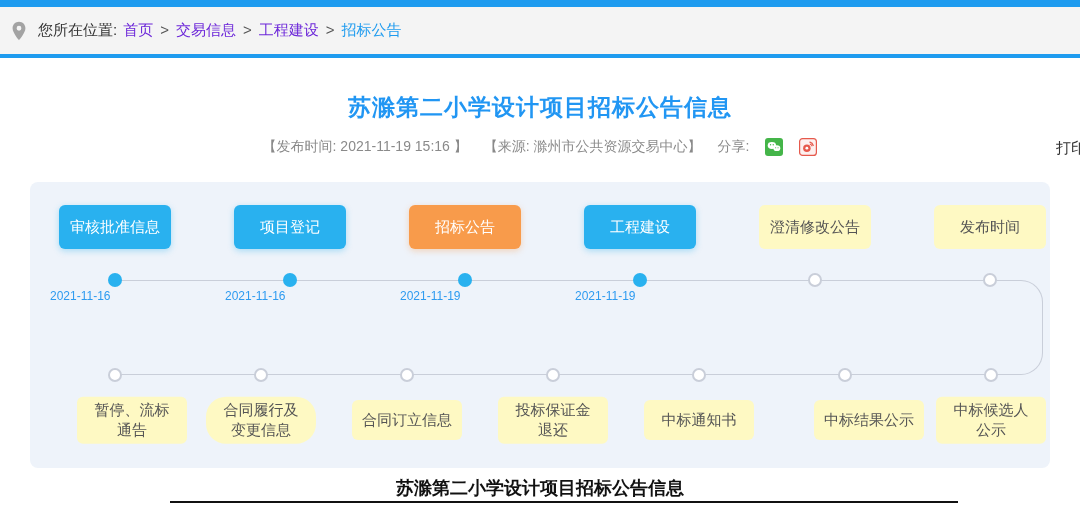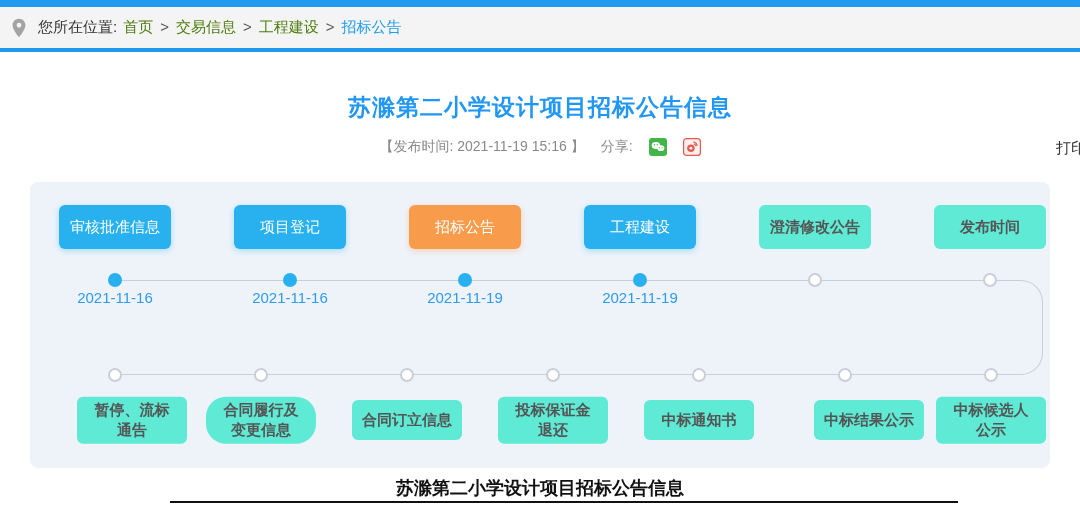--- a/index.html
+++ b/index.html
@@ -4,26 +4,26 @@
 <style>
   * { margin:0; padding:0; box-sizing:border-box; }
   html,body { width:1080px; height:508px; }
   body {
     position:relative; overflow:hidden; background:#fff;
     font-family:"Liberation Sans","DejaVu Sans",sans-serif; color:#333;
   }
   
   .topbar { position:absolute; left:0; top:0; width:1080px; height:7px; background:#1e9bef; }
   .breadcrumb-bar {
-    position:absolute; left:0; top:7px; width:1080px; height:45px;
+    position:absolute; left:0; top:7px; width:1080px; height:51px;
     background:#f4f4f4; border-bottom:4px solid #1e9bef;
     display:flex; align-items:center; padding-left:8px; font-size:15px;
   }
   .pin { display:inline-flex; margin-right:8px; }
-  .crumb { color:#4d7c0f; cursor:pointer; text-decoration:none; }
+  .crumb { color:#6d28d9; cursor:pointer; text-decoration:none; }
   .crumb.active { color:#1e9bef; }
   .crumb-sep { color:#555; margin:0 7px; }
   .crumb-prefix { margin-right:6px; color:#333; }
   
   .article-title {
     position:absolute; left:0; top:92px; width:1080px; text-align:center;
     font-size:23px; font-weight:bold; color:#2196f3; letter-spacing:1px;
   }
   .meta {
     position:absolute; left:0; top:138px; width:1080px;
@@ -48,30 +48,30 @@
   .stage-btn {
     position:absolute; transform:translate(-50%,-50%);
     display:flex; align-items:center; justify-content:center;
     width:112px; min-height:44px; padding:3px 4px;
     border-radius:6px; font-size:15px; line-height:1.35; text-align:center;
     white-space:pre-line; cursor:pointer;
   }
   .stage-btn.bottom { width:110px; min-height:40px; }
   .stage-btn.done    { background:#29b1ef; color:#fff; box-shadow:0 2px 6px rgba(41,177,239,.35); }
   .stage-btn.current { background:#f89b4b; color:#fff; box-shadow:0 2px 6px rgba(248,155,75,.35); }
-  .stage-btn.pending { background:#5eead4; color:#555;font-weight:bold; }
+  .stage-btn.pending { background:#fef9c3; color:#555; }
   .dot {
     position:absolute; transform:translate(-50%,-50%);
     width:14px; height:14px; border-radius:50%; z-index:2;
   }
   .dot.filled { background:#29b1ef; }
   .dot.open   { background:#fff; border:2px solid #c9ced9; }
   .date {
     position:absolute; transform:translateX(-50%); width:130px; top:107px;
-    text-align:center; color:#2e9bf0; font-size:15px;
+    color:#2e9bf0; font-size:12px;
   }
   
   .doc-heading {
     position:absolute; left:0; top:476px; width:1080px; text-align:center;
     font-family:"Liberation Serif","DejaVu Serif",serif;
     font-weight:bold; font-size:18px; color:#111;
   }
   .rule { position:absolute; left:170px; top:501px; width:788px; height:2px; background:#111; }
 </style>
 </head>
@@ -86,20 +86,21 @@
     </svg>
   </span>
   <span class="crumb-prefix">您所在位置:</span>
   <span id="crumbs"><span class="crumb">首页</span><span class="crumb-sep">&gt;</span><span class="crumb">交易信息</span><span class="crumb-sep">&gt;</span><span class="crumb">工程建设</span><span class="crumb-sep">&gt;</span><span class="crumb active">招标公告</span></span>
 </div>
 
 <h1 class="article-title">苏滁第二小学设计项目招标公告信息</h1>
 
 <div class="meta">
   <span>【发布时间: 2021-11-19 15:16 】</span>
+  <span>【来源: 滁州市公共资源交易中心】</span>
   <span>分享:</span>
   <span class="share-ic">
     <svg width="18" height="18" viewBox="0 0 24 24">
       <rect width="24" height="24" rx="4" fill="#44b549"></rect>
       <ellipse cx="9.2" cy="10" rx="5.6" ry="4.6" fill="#fff"></ellipse>
       <ellipse cx="15.8" cy="13.6" rx="4.6" ry="3.8" fill="#fff"></ellipse>
       <circle cx="7.4" cy="9" r="0.9" fill="#44b549"></circle>
       <circle cx="11" cy="9" r="0.9" fill="#44b549"></circle>
       <circle cx="14.2" cy="13" r="0.8" fill="#44b549"></circle>
       <circle cx="17.4" cy="13" r="0.8" fill="#44b549"></circle>

